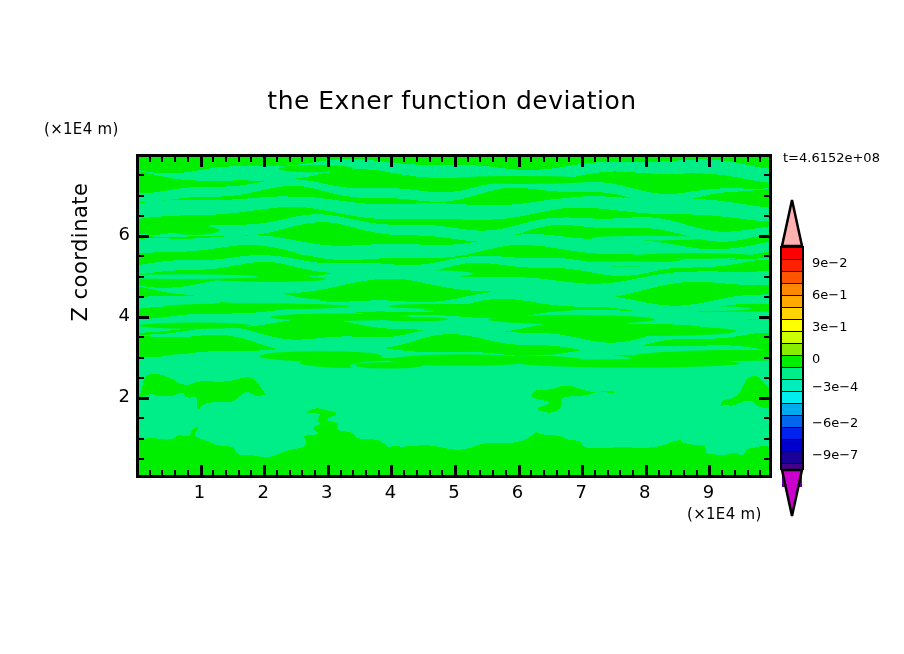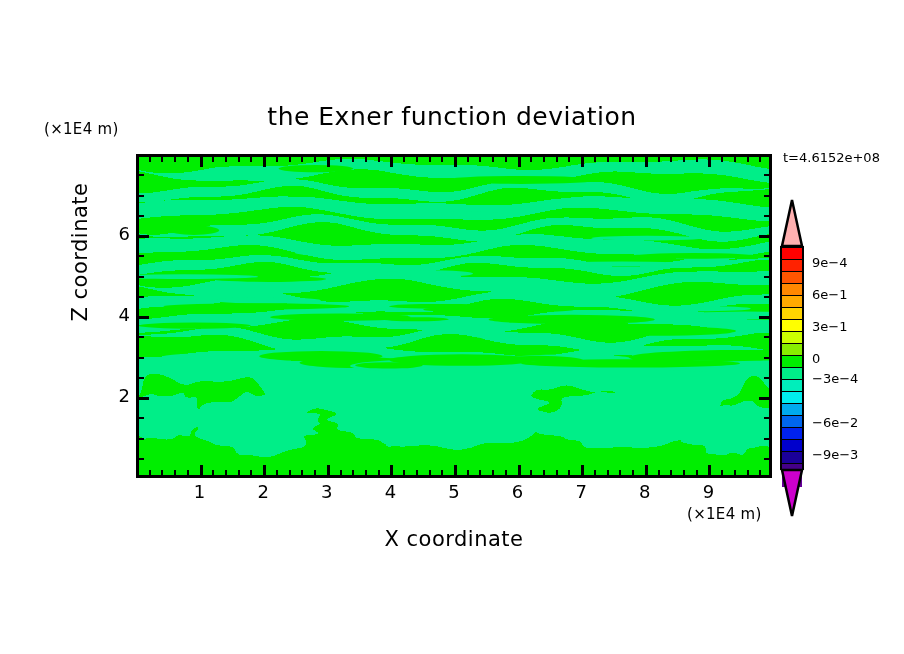--- a/index.html
+++ b/index.html
@@ -17,21 +17,20 @@
 
   
   #chart-title {
     position: absolute;
     left: 0; right: 0;
     top: 86px;
     text-align: center;
     font-size: 25px;
     letter-spacing: 0.5px;
     font-family: "DejaVu Sans", sans-serif;
-    margin-top: 16px;
   }
 
   
   #y-unit-label {
     position: absolute;
     left: 44px; top: 120px;
     font-size: 15px;
     letter-spacing: 0.3px;
   }
   #x-unit-label {
@@ -128,21 +127,20 @@
 </head>
 <body>
 
 <div class="root">
 
   <div id="chart-title">the Exner function deviation</div>
 
   <div id="y-unit-label">(×1E4 m)</div>
   <div id="x-unit-label">(×1E4 m)</div>
 
-  <div id="x-axis-title">X coordinate</div>
   <div id="y-axis-title">Z coordinate</div>
 
   <div id="plot-area">
     <svg id="field-svg" viewBox="0 0 636 324" preserveAspectRatio="none">
         <rect x="0" y="0" width="636" height="324" fill="#00ee00"></rect>
         <path d="M0.0,13.4 L7.1,14.8 L14.1,15.8 L21.2,16.3 L28.3,16.6 L35.3,16.5 L42.4,16.1 L49.5,15.3 L56.5,14.3 L63.6,13.1 L70.7,11.8 L77.7,10.6 L84.8,10.0 L91.9,9.6 L98.9,9.3 L106.0,9.2 L113.1,9.2 L120.1,9.2 L127.2,9.3 L134.3,9.3 L141.3,9.1 L148.4,8.8 L155.5,8.2 L162.5,7.4 L169.6,6.5 L176.7,5.4 L183.7,4.3 L190.8,3.3 L197.9,2.5 L204.9,1.9 L212.0,1.7 L219.1,1.8 L226.1,2.2 L233.2,3.0 L240.3,4.0 L247.3,4.7 L254.4,5.5 L261.5,6.3 L268.5,7.0 L275.6,7.5 L282.7,7.9 L289.7,8.1 L296.8,8.1 L303.9,8.0 L310.9,7.9 L318.0,7.9 L325.1,7.9 L332.1,8.1 L339.2,8.5 L346.3,9.0 L353.3,9.7 L360.4,10.5 L367.5,11.4 L374.5,12.2 L381.6,12.8 L388.7,13.2 L395.7,13.3 L402.8,13.1 L409.9,12.5 L416.9,11.7 L424.0,10.7 L431.1,9.6 L438.1,8.4 L445.2,7.3 L452.3,6.4 L459.3,5.7 L466.4,5.3 L473.5,5.2 L480.5,5.3 L487.6,5.1 L494.7,5.0 L501.7,5.0 L508.8,5.0 L515.9,5.0 L522.9,4.8 L530.0,4.5 L537.1,4.0 L544.1,3.6 L551.2,3.1 L558.3,2.7 L565.3,2.5 L572.4,2.5 L579.5,2.8 L586.5,3.4 L593.6,4.2 L600.7,5.4 L607.7,6.7 L614.8,8.1 L621.9,9.6 L628.9,10.9 L636.0,12.0 L636.0,26.2 L628.9,25.3 L621.9,24.2 L614.8,22.9 L607.7,21.5 L600.7,20.2 L593.6,19.0 L586.5,18.1 L579.5,17.4 L572.4,16.9 L565.3,16.7 L558.3,16.7 L551.2,16.8 L544.1,17.0 L537.1,17.1 L530.0,17.1 L522.9,17.0 L515.9,16.8 L508.8,16.4 L501.7,15.9 L494.7,15.4 L487.6,15.0 L480.5,14.7 L473.5,15.0 L466.4,15.6 L459.3,16.5 L452.3,17.7 L445.2,19.1 L438.1,20.6 L431.1,22.2 L424.0,23.7 L416.9,25.1 L409.9,26.2 L402.8,27.0 L395.7,27.5 L388.7,27.6 L381.6,27.4 L374.5,26.9 L367.5,26.2 L360.4,25.4 L353.3,24.5 L346.3,23.7 L339.2,23.1 L332.1,22.5 L325.1,22.2 L318.0,21.9 L310.9,21.7 L303.9,21.5 L296.8,21.2 L289.7,20.8 L282.7,20.2 L275.6,19.4 L268.5,18.3 L261.5,17.2 L254.4,15.9 L247.3,14.6 L240.3,13.4 L233.2,12.8 L226.1,12.6 L219.1,12.6 L212.0,13.0 L204.9,13.7 L197.9,14.7 L190.8,15.9 L183.7,17.3 L176.7,18.8 L169.6,20.2 L162.5,21.4 L155.5,22.4 L148.4,23.2 L141.3,23.7 L134.3,24.0 L127.2,24.1 L120.1,24.1 L113.1,24.0 L106.0,23.9 L98.9,23.9 L91.9,24.0 L84.8,24.3 L77.7,24.6 L70.7,24.5 L63.6,24.2 L56.5,23.9 L49.5,23.5 L42.4,22.9 L35.3,22.0 L28.3,20.8 L21.2,19.3 L14.1,17.7 L7.1,16.0 L0.0,14.6 Z" fill="#00ee88" shape-rendering="crispEdges"></path>
         <path d="M0.0,37.1 L7.1,36.9 L14.1,36.2 L21.2,35.2 L28.3,34.1 L35.3,32.9 L42.4,31.9 L49.5,31.1 L56.5,30.6 L63.6,30.4 L70.7,30.3 L77.7,30.3 L84.8,30.2 L91.9,29.9 L98.9,29.4 L106.0,28.5 L113.1,27.4 L120.1,26.1 L127.2,24.7 L134.3,23.5 L141.3,22.6 L148.4,22.2 L155.5,22.3 L162.5,23.0 L169.6,23.8 L176.7,25.0 L183.7,26.5 L190.8,28.0 L197.9,29.4 L204.9,30.5 L212.0,31.4 L219.1,31.9 L226.1,32.0 L233.2,32.0 L240.3,31.8 L247.3,31.7 L254.4,31.8 L261.5,32.0 L268.5,32.6 L275.6,33.3 L282.7,34.2 L289.7,35.0 L296.8,35.6 L303.9,36.0 L310.9,35.8 L318.0,35.2 L325.1,34.1 L332.1,32.6 L339.2,30.9 L346.3,29.1 L353.3,27.5 L360.4,26.1 L367.5,25.2 L374.5,24.6 L381.6,24.2 L388.7,24.3 L395.7,24.6 L402.8,25.0 L409.9,25.5 L416.9,25.9 L424.0,26.0 L431.1,26.0 L438.1,25.8 L445.2,25.5 L452.3,25.4 L459.3,25.4 L466.4,25.7 L473.5,26.4 L480.5,27.6 L487.6,29.1 L494.7,30.9 L501.7,32.7 L508.8,34.5 L515.9,36.0 L522.9,37.0 L530.0,37.6 L537.1,37.6 L544.1,37.1 L551.2,36.2 L558.3,35.0 L565.3,34.1 L572.4,33.3 L579.5,32.7 L586.5,32.1 L593.6,31.9 L600.7,31.8 L607.7,32.0 L614.8,32.3 L621.9,32.4 L628.9,32.3 L636.0,31.6 L636.0,32.7 L628.9,33.4 L621.9,34.0 L614.8,34.6 L607.7,35.0 L600.7,35.4 L593.6,35.9 L586.5,36.6 L579.5,37.6 L572.4,39.1 L565.3,40.9 L558.3,42.8 L551.2,44.3 L544.1,45.5 L537.1,46.3 L530.0,46.6 L522.9,46.4 L515.9,45.6 L508.8,44.3 L501.7,42.7 L494.7,41.0 L487.6,39.3 L480.5,37.9 L473.5,36.7 L466.4,35.9 L459.3,35.5 L452.3,35.4 L445.2,35.4 L438.1,35.5 L431.1,35.4 L424.0,35.2 L416.9,34.7 L409.9,34.0 L402.8,33.2 L395.7,32.4 L388.7,31.7 L381.6,31.2 L374.5,31.2 L367.5,31.9 L360.4,33.3 L353.3,35.0 L346.3,37.1 L339.2,39.2 L332.1,41.3 L325.1,43.1 L318.0,44.4 L310.9,45.3 L303.9,45.7 L296.8,45.6 L289.7,45.1 L282.7,44.4 L275.6,43.6 L268.5,42.8 L261.5,42.3 L254.4,41.9 L247.3,41.8 L240.3,41.7 L233.2,41.7 L226.1,41.5 L219.1,41.1 L212.0,40.3 L204.9,39.2 L197.9,37.7 L190.8,35.9 L183.7,34.0 L176.7,32.2 L169.6,30.6 L162.5,29.5 L155.5,29.3 L148.4,29.6 L141.3,30.4 L134.3,31.7 L127.2,33.2 L120.1,34.9 L113.1,36.5 L106.0,37.9 L98.9,39.0 L91.9,39.8 L84.8,40.2 L77.7,40.4 L70.7,40.5 L63.6,40.6 L56.5,40.9 L49.5,41.3 L42.4,42.0 L35.3,42.9 L28.3,43.9 L21.2,44.9 L14.1,45.6 L7.1,46.0 L0.0,45.9 Z" fill="#00ee88" shape-rendering="crispEdges"></path>
         <path d="M0.0,47.1 L7.1,46.2 L14.1,45.4 L21.2,44.7 L28.3,44.2 L35.3,43.9 L42.4,43.8 L49.5,43.7 L56.5,43.7 L63.6,43.8 L70.7,43.8 L77.7,43.8 L84.8,43.7 L91.9,43.4 L98.9,43.0 L106.0,42.5 L113.1,42.0 L120.1,41.4 L127.2,40.9 L134.3,40.5 L141.3,40.2 L148.4,40.2 L155.5,40.4 L162.5,40.5 L169.6,40.7 L176.7,41.2 L183.7,41.9 L190.8,42.8 L197.9,43.8 L204.9,44.7 L212.0,45.7 L219.1,46.5 L226.1,47.2 L233.2,47.7 L240.3,48.0 L247.3,48.2 L254.4,48.1 L261.5,48.0 L268.5,47.7 L275.6,47.5 L282.7,47.3 L289.7,47.1 L296.8,47.1 L303.9,47.2 L310.9,47.4 L318.0,47.7 L325.1,48.1 L332.1,48.5 L339.2,48.8 L346.3,49.1 L353.3,49.3 L360.4,49.2 L367.5,49.0 L374.5,48.6 L381.6,47.9 L388.7,47.1 L395.7,46.2 L402.8,45.2 L409.9,44.2 L416.9,43.2 L424.0,42.5 L431.1,41.8 L438.1,41.0 L445.2,40.4 L452.3,40.1 L459.3,40.0 L466.4,40.1 L473.5,40.4 L480.5,40.8 L487.6,41.3 L494.7,41.7 L501.7,42.1 L508.8,42.4 L515.9,42.6 L522.9,42.7 L530.0,42.7 L537.1,42.7 L544.1,42.6 L551.2,42.6 L558.3,42.7 L565.3,42.9 L572.4,43.3 L579.5,43.8 L586.5,44.6 L593.6,45.5 L600.7,46.5 L607.7,47.6 L614.8,48.7 L621.9,49.8 L628.9,50.7 L636.0,51.4 L636.0,65.6 L628.9,65.2 L621.9,64.6 L614.8,63.8 L607.7,62.9 L600.7,62.0 L593.6,61.2 L586.5,60.4 L579.5,59.7 L572.4,59.2 L565.3,58.8 L558.3,58.6 L551.2,58.5 L544.1,58.4 L537.1,58.3 L530.0,58.2 L522.9,58.0 L515.9,57.6 L508.8,57.2 L501.7,56.6 L494.7,55.8 L487.6,55.0 L480.5,54.2 L473.5,53.4 L466.4,52.6 L459.3,52.1 L452.3,51.7 L445.2,51.5 L438.1,51.6 L431.1,52.0 L424.0,52.9 L416.9,54.2 L409.9,55.6 L402.8,57.0 L395.7,58.5 L388.7,59.9 L381.6,61.1 L374.5,62.1 L367.5,63.0 L360.4,63.5 L353.3,63.9 L346.3,64.0 L339.2,64.0 L332.1,63.9 L325.1,63.6 L318.0,63.4 L310.9,63.2 L303.9,63.1 L296.8,63.0 L289.7,63.1 L282.7,63.2 L275.6,63.3 L268.5,63.5 L261.5,63.5 L254.4,63.5 L247.3,63.3 L240.3,62.9 L233.2,62.3 L226.1,61.5 L219.1,60.4 L212.0,59.2 L204.9,57.9 L197.9,56.5 L190.8,55.1 L183.7,53.8 L176.7,52.6 L169.6,51.6 L162.5,50.9 L155.5,50.6 L148.4,50.9 L141.3,51.4 L134.3,52.1 L127.2,53.0 L120.1,54.0 L113.1,55.0 L106.0,55.9 L98.9,56.8 L91.9,57.5 L84.8,58.1 L77.7,58.6 L70.7,58.9 L63.6,59.1 L56.5,59.2 L49.5,59.4 L42.4,59.6 L35.3,59.8 L28.3,60.2 L21.2,60.7 L14.1,61.3 L7.1,62.1 L0.0,62.9 Z" fill="#00ee88" shape-rendering="crispEdges"></path>
         <path d="M0.0,77.7 L7.1,78.9 L14.1,79.3 L21.2,79.0 L28.3,78.2 L35.3,77.0 L42.4,75.5 L49.5,73.9 L56.5,72.4 L63.6,71.0 L70.7,69.9 L77.7,69.1 L84.8,68.9 L91.9,68.9 L98.9,68.9 L106.0,68.9 L113.1,68.6 L120.1,68.0 L127.2,67.1 L134.3,65.9 L141.3,64.4 L148.4,62.8 L155.5,61.3 L162.5,59.9 L169.6,58.9 L176.7,58.3 L183.7,58.3 L190.8,58.9 L197.9,60.0 L204.9,61.2 L212.0,62.6 L219.1,64.1 L226.1,65.6 L233.2,66.9 L240.3,67.9 L247.3,68.6 L254.4,68.9 L261.5,69.0 L268.5,69.0 L275.6,68.9 L282.7,68.9 L289.7,69.0 L296.8,69.5 L303.9,70.2 L310.9,71.1 L318.0,72.2 L325.1,73.2 L332.1,74.2 L339.2,74.8 L346.3,75.0 L353.3,74.8 L360.4,74.0 L367.5,72.8 L374.5,71.2 L381.6,69.3 L388.7,67.4 L395.7,65.6 L402.8,64.0 L409.9,62.8 L416.9,62.1 L424.0,61.8 L431.1,61.6 L438.1,61.7 L445.2,62.0 L452.3,62.3 L459.3,62.7 L466.4,62.8 L473.5,62.8 L480.5,62.6 L487.6,62.2 L494.7,61.8 L501.7,61.4 L508.8,61.3 L515.9,61.5 L522.9,62.1 L530.0,63.2 L537.1,64.7 L544.1,66.5 L551.2,68.5 L558.3,70.6 L565.3,72.5 L572.4,74.1 L579.5,75.3 L586.5,76.0 L593.6,76.1 L600.7,75.8 L607.7,75.0 L614.8,74.0 L621.9,72.8 L628.9,71.7 L636.0,70.7 L636.0,78.6 L628.9,79.9 L621.9,81.4 L614.8,83.0 L607.7,84.4 L600.7,85.5 L593.6,86.2 L586.5,86.3 L579.5,85.9 L572.4,84.9 L565.3,83.5 L558.3,81.7 L551.2,79.8 L544.1,77.8 L537.1,76.1 L530.0,74.6 L522.9,73.5 L515.9,72.8 L508.8,72.4 L501.7,72.4 L494.7,72.5 L487.6,72.7 L480.5,72.8 L473.5,72.8 L466.4,72.5 L459.3,71.9 L452.3,71.3 L445.2,70.5 L438.1,69.8 L431.1,69.3 L424.0,69.1 L416.9,69.7 L409.9,70.8 L402.8,72.3 L395.7,74.3 L388.7,76.5 L381.6,78.8 L374.5,81.0 L367.5,82.9 L360.4,84.4 L353.3,85.5 L346.3,85.9 L339.2,85.9 L332.1,85.4 L325.1,84.5 L318.0,83.5 L310.9,82.5 L303.9,81.6 L296.8,80.8 L289.7,80.3 L282.7,80.0 L275.6,79.8 L268.5,79.7 L261.5,79.5 L254.4,79.1 L247.3,78.4 L240.3,77.4 L233.2,76.0 L226.1,74.4 L219.1,72.5 L212.0,70.6 L204.9,68.7 L197.9,67.2 L190.8,66.5 L183.7,66.4 L176.7,66.8 L169.6,67.7 L162.5,69.1 L155.5,70.8 L148.4,72.7 L141.3,74.6 L134.3,76.4 L127.2,77.8 L120.1,79.0 L113.1,79.7 L106.0,80.1 L98.9,80.3 L91.9,80.3 L84.8,80.3 L77.7,80.4 L70.7,80.3 L63.6,80.3 L56.5,80.6 L49.5,81.0 L42.4,81.4 L35.3,81.8 L28.3,81.9 L21.2,81.7 L14.1,81.0 L7.1,80.0 L0.0,78.7 Z" fill="#00ee88" shape-rendering="crispEdges"></path>
         <path d="M0.0,83.4 L7.1,83.0 L14.1,82.9 L21.2,82.9 L28.3,83.0 L35.3,83.1 L42.4,83.2 L49.5,83.2 L56.5,83.0 L63.6,82.7 L70.7,82.2 L77.7,81.7 L84.8,81.1 L91.9,80.6 L98.9,80.2 L106.0,80.1 L113.1,79.9 L120.1,79.9 L127.2,80.2 L134.3,80.9 L141.3,81.9 L148.4,83.1 L155.5,84.4 L162.5,85.8 L169.6,87.2 L176.7,88.3 L183.7,89.3 L190.8,90.0 L197.9,90.4 L204.9,90.5 L212.0,90.3 L219.1,90.0 L226.1,89.6 L233.2,89.2 L240.3,88.8 L247.3,88.5 L254.4,88.3 L261.5,88.3 L268.5,88.5 L275.6,88.8 L282.7,89.1 L289.7,89.4 L296.8,89.7 L303.9,89.7 L310.9,89.6 L318.0,89.2 L325.1,88.5 L332.1,87.6 L339.2,86.4 L346.3,85.2 L353.3,83.9 L360.4,82.7 L367.5,81.5 L374.5,80.2 L381.6,79.3 L388.7,78.7 L395.7,78.5 L402.8,78.6 L409.9,79.0 L416.9,79.7 L424.0,80.5 L431.1,81.3 L438.1,82.1 L445.2,82.8 L452.3,83.4 L459.3,83.8 L466.4,84.0 L473.5,84.2 L480.5,84.2 L487.6,84.2 L494.7,84.3 L501.7,84.6 L508.8,85.0 L515.9,85.6 L522.9,86.5 L530.0,87.5 L537.1,88.7 L544.1,89.9 L551.2,91.1 L558.3,92.2 L565.3,93.2 L572.4,93.8 L579.5,94.1 L586.5,94.0 L593.6,93.6 L600.7,92.8 L607.7,91.9 L614.8,90.7 L621.9,89.4 L628.9,87.8 L636.0,86.2 L636.0,96.6 L628.9,97.6 L621.9,98.8 L614.8,100.5 L607.7,102.1 L600.7,103.6 L593.6,104.8 L586.5,105.6 L579.5,106.1 L572.4,106.2 L565.3,106.0 L558.3,105.4 L551.2,104.6 L544.1,103.7 L537.1,102.7 L530.0,101.8 L522.9,100.9 L515.9,100.2 L508.8,99.7 L501.7,99.4 L494.7,99.2 L487.6,99.0 L480.5,99.0 L473.5,98.8 L466.4,98.6 L459.3,98.2 L452.3,97.5 L445.2,96.7 L438.1,95.7 L431.1,94.6 L424.0,93.4 L416.9,92.3 L409.9,91.2 L402.8,90.4 L395.7,89.8 L388.7,89.6 L381.6,89.7 L374.5,90.2 L367.5,91.0 L360.4,92.4 L353.3,94.1 L346.3,95.8 L339.2,97.5 L332.1,99.1 L325.1,100.4 L318.0,101.5 L310.9,102.3 L303.9,102.8 L296.8,103.1 L289.7,103.2 L282.7,103.1 L275.6,103.0 L268.5,102.9 L261.5,102.9 L254.4,103.0 L247.3,103.2 L240.3,103.6 L233.2,104.0 L226.1,104.4 L219.1,104.7 L212.0,104.9 L204.9,104.9 L197.9,104.6 L190.8,103.9 L183.7,103.0 L176.7,101.7 L169.6,100.2 L162.5,98.5 L155.5,96.7 L148.4,95.0 L141.3,93.3 L134.3,91.9 L127.2,90.8 L120.1,90.0 L113.1,89.5 L106.0,89.6 L98.9,90.3 L91.9,91.1 L84.8,92.1 L77.7,93.1 L70.7,94.1 L63.6,94.9 L56.5,95.7 L49.5,96.2 L42.4,96.6 L35.3,96.8 L28.3,96.9 L21.2,97.1 L14.1,97.3 L7.1,97.6 L0.0,98.1 Z" fill="#00ee88" shape-rendering="crispEdges"></path>
@@ -382,23 +380,23 @@
         <div class="cb-band" style="background: rgb(26, 0, 153); height: 5%; border-bottom: 1px solid rgb(0, 0, 0);"></div>
         <div class="cb-band" style="background: rgb(68, 0, 136); height: 5%; border-bottom: 1px solid rgb(0, 0, 0);"></div>
         <div class="cb-band" style="background: rgb(102, 0, 153); height: 5%; border-bottom: none;"></div>
       </div>
     <div id="cb-cap-bottom" class="cb-cap">
         <svg viewBox="0 0 24 50" width="24" height="50" style="display: block;">
           <polygon points="12,48 22,2 2,2" fill="#cc00cc" stroke="#000" stroke-width="2.5"></polygon>
         </svg>
       </div>
     <div id="cb-labels">
-        <div class="cb-label" style="top: 64px;">9e−4</div>
+        <div class="cb-label" style="top: 64px;">9e−2</div>
         <div class="cb-label" style="top: 96px;">6e−1</div>
         <div class="cb-label" style="top: 128px;">3e−1</div>
         <div class="cb-label" style="top: 160px;">0</div>
-        <div class="cb-label" style="top: 180px;">−3e−4</div>
+        <div class="cb-label" style="top: 188px;">−3e−4</div>
         <div class="cb-label" style="top: 224px;">−6e−2</div>
-        <div class="cb-label" style="top: 256px;">−9e−3</div>
+        <div class="cb-label" style="top: 256px;">−9e−7</div>
       </div>
   </div>
 
 </div>
 
 </body></html>

